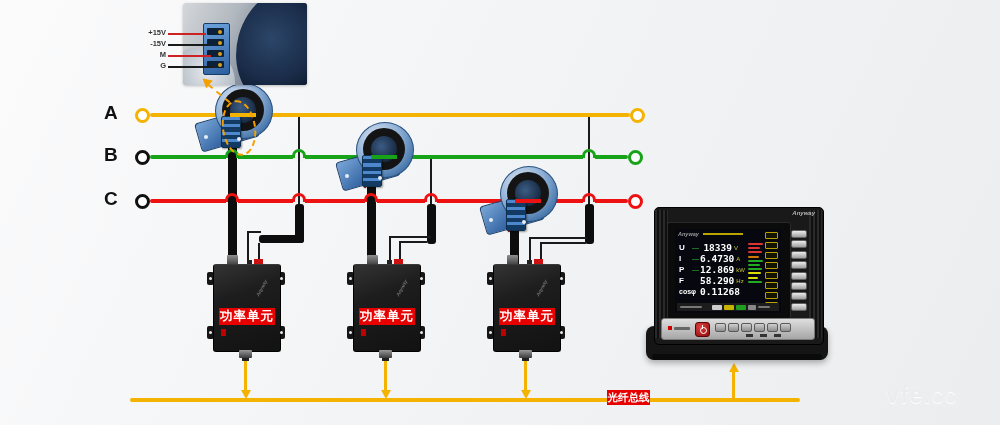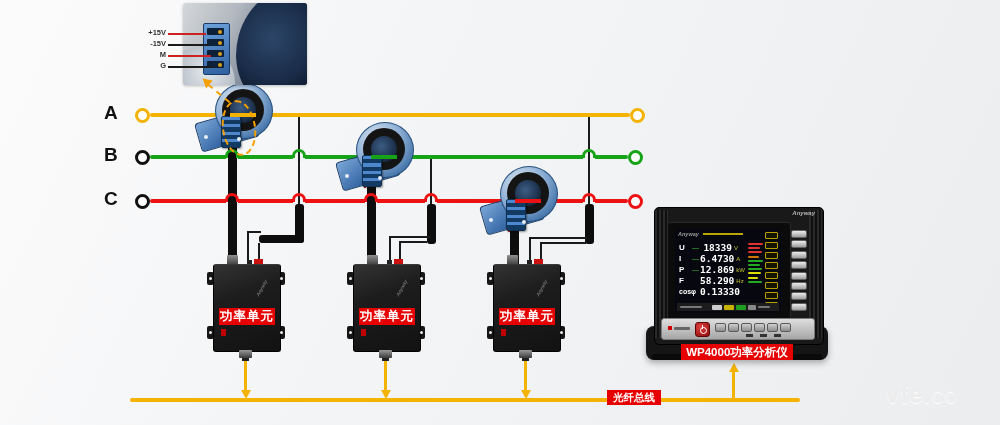--- a/index.html
+++ b/index.html
@@ -330,21 +330,21 @@
   </div>
 
   <div class="fibline gold" style="left:244px;top:358px;height:34px"></div>
   <div class="arrdown" style="left:240.5px;top:390px"></div>
   <div class="fibline gold" style="left:384px;top:358px;height:34px"></div>
   <div class="arrdown" style="left:380.5px;top:390px"></div>
   <div class="fibline gold" style="left:524px;top:358px;height:34px"></div>
   <div class="arrdown" style="left:520.5px;top:390px"></div>
 
   <div class="busline gold"></div>
-  <div class="redtag" style="left:607px;top:390px;width:54px;height:15px;font-size:10.5px;line-height:15px">光纤总线</div>
+  <div class="redtag" style="left:607px;top:390px;width:43px;height:15px;font-size:10.5px;line-height:15px">光纤总线</div>
 
   <div class="arrup" style="left:728.5px;top:363px"></div>
   <div class="fibline gold" style="left:732px;top:371px;height:27px"></div>
 
   <div class="an-base"></div>
   <div class="an-base2"></div>
   <div class="an-body"></div>
   <div class="an-ribs" style="left:655px;top:210px"></div>
   <div class="an-ribs" style="left:809px;top:210px"></div>
   <div class="an-brand">Anyway</div>
@@ -374,21 +374,21 @@
     </div>
     <div class="srow" style="top:46px">
       <span class="sname">F</span>
       <span class="sdash"></span>
       <span class="sval">58.290</span>
       <span class="sunit">Hz</span>
     </div>
     <div class="srow" style="top:57px">
       <span class="sname small">cosφ</span>
       <span class="sdash"></span>
-      <span class="sval">0.13330</span>
+      <span class="sval">0.11268</span>
       <span class="sunit"></span>
     </div>
 
     <div class="infocol">
       <div class="ibar" style="width:15px;background:#d33"></div>
       <div class="ibar" style="width:12px;background:#d33"></div>
       <div class="ibar" style="width:14px;background:#d33"></div>
       <div class="ibar" style="width:11px;background:#c70"></div>
       <div class="ibar" style="width:15px;background:#2a2"></div>
       <div class="ibar" style="width:12px;background:#2a2"></div>
@@ -443,17 +443,16 @@
       <div class="pbtn"></div>
       <div class="pbtn"></div>
       <div class="pbtn"></div>
       <div class="pbtn"></div>
     </div>
     <div class="pled" style="left:84px"></div>
     <div class="pled" style="left:98px"></div>
     <div class="pled" style="left:112px"></div>
   </div>
 
-  <div class="redtag" style="left:681px;top:344px;width:112px;height:16px;font-size:11.5px;line-height:16px">WP4000功率分析仪</div>
 
   <div class="watermark"><span class="wm-b">vfe.</span><span class="wm-l">cc</span></div>
 
 </div>
 
 </body></html>

